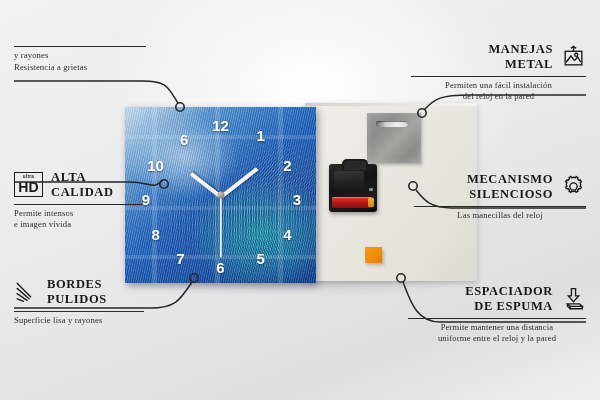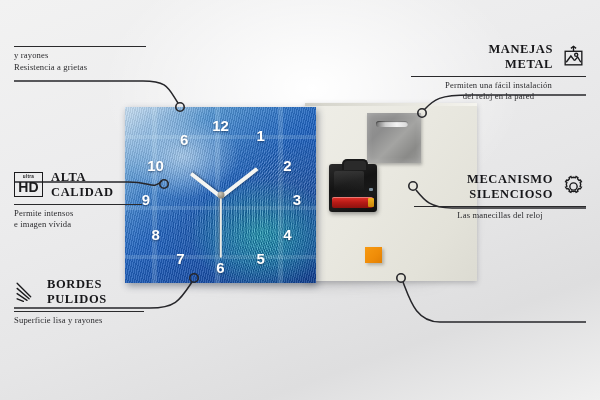--- a/index.html
+++ b/index.html
@@ -306,14 +306,33 @@
         <g fill="none" stroke="#1b1b1d" stroke-width="1.35">
           <path d="M12,3.1 l1.9,0.5 0.6,-1.2 1.7,1.0 -0.3,1.3 1.4,1.4 1.3,-0.3 1.0,1.7 -1.2,0.6 0.5,1.9 -0.5,1.9 1.2,0.6 -1.0,1.7 -1.3,-0.3 -1.4,1.4 0.3,1.3 -1.7,1.0 -0.6,-1.2 -1.9,0.5 -1.9,-0.5 -0.6,1.2 -1.7,-1.0 0.3,-1.3 -1.4,-1.4 -1.3,0.3 -1.0,-1.7 1.2,-0.6 -0.5,-1.9 0.5,-1.9 -1.2,-0.6 1.0,-1.7 1.3,0.3 1.4,-1.4 -0.3,-1.3 1.7,-1.0 0.6,1.2 z"></path>
           <circle cx="12" cy="12" r="3.5"></circle>
         </g>
       </svg>
     </div>
     <div class="co-rule"></div>
     <div class="co-desc">Las manecillas del reloj</div>
   </div>
 
+  <div class="callout right" style="right:14px;top:284px;width:178px;">
+    <div class="co-head">
+      <div>
+        <div class="co-title">ESPACIADOR</div>
+        <div class="co-title">DE ESPUMA</div>
+      </div>
+      <svg class="ico" viewBox="0 0 24 24">
+        <g fill="none" stroke="#1b1b1d" stroke-width="1.3">
+          <path d="M10,2.5 h4 v7 h3 l-5,5.5 -5,-5.5 h3 z"></path>
+          <path d="M6.2,17.2 h11.6 l2.6,2.3 h-11.6 z"></path>
+          <path d="M6.2,17.2 v2.3 l2.6,2.3 v-2.3"></path>
+          <path d="M8.8,21.8 h11.6 v-2.3"></path>
+        </g>
+      </svg>
+    </div>
+    <div class="co-rule"></div>
+    <div class="co-desc">Permite mantener una distancia</div>
+    <div class="co-desc">uniforme entre el reloj y la pared</div>
+  </div>
 
 </div>
 
 </body></html>

